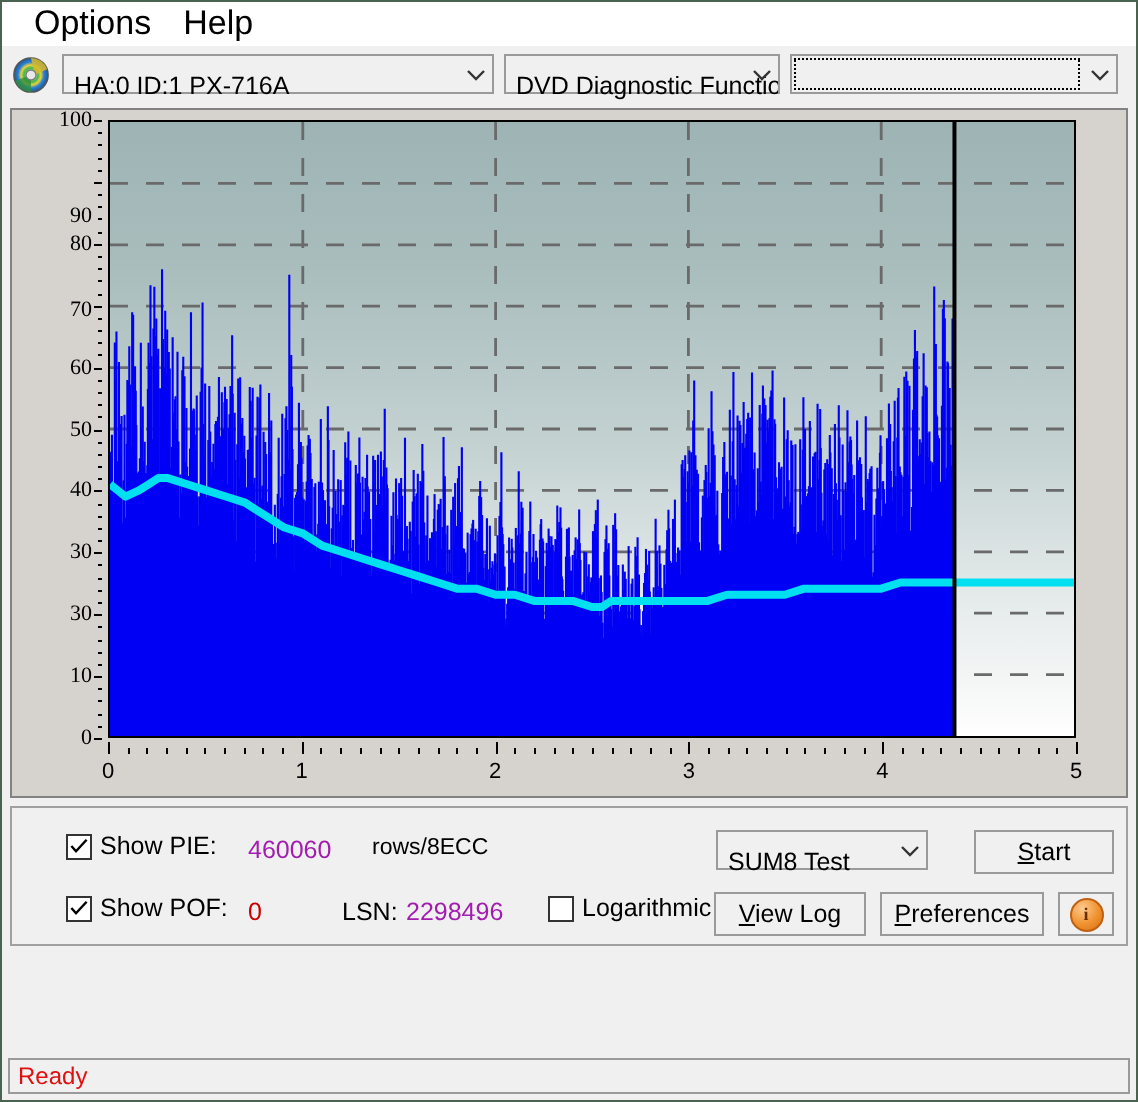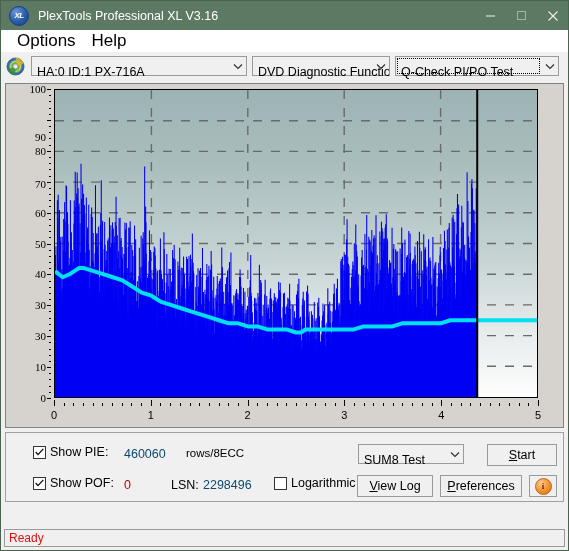--- a/index.html
+++ b/index.html
@@ -105,21 +105,21 @@
   .chk{
     display:inline-flex;align-items:center;position:absolute;
     font-size:12.5px;color:#000;white-space:nowrap;
   }
   .box{
     width:13px;height:13px;border:1px solid #333;background:#fff;
     box-sizing:border-box;display:flex;align-items:center;justify-content:center;
     margin-right:4px;flex:0 0 auto;
   }
   .box svg{display:block;}
-  .val-blue{color:#0c4a6e;font-size:12.5px;position:absolute;white-space:nowrap;text-align:center;}
+  .val-blue{color:#a21caf;font-size:12.5px;position:absolute;white-space:nowrap;text-align:center;}
   .val-red{color:#cc0000;font-size:12.5px;position:absolute;white-space:nowrap;}
   .lbl-blk{color:#000;font-size:12.5px;position:absolute;white-space:nowrap;}
   .btn{
     position:absolute;box-sizing:border-box;
     border:1px solid #9a9a9a;background:#f0f0f0;
     display:flex;align-items:center;justify-content:center;
     font-size:12.5px;color:#000;height:22px;
   }
   .btn u{text-decoration:underline;}
   .info-btn{
@@ -139,44 +139,20 @@
     border:1px solid #9a9a9a;background:#f0f0f0;box-sizing:border-box;
     display:flex;align-items:center;padding-left:4px;
   }
   .status-text{color:#e01010;font-size:12px;}
 </style>
 </head>
 <body>
 
 <div class="window">
 
-  <div class="titlebar">
-    <div class="app-icon">
-      <span>XL</span>
-    </div>
-    <div class="title-text">PlexTools Professional XL V3.16</div>
-    <div class="win-btns">
-      <div class="win-btn">
-        <svg width="11" height="11" viewBox="0 0 11 11">
-            <line x1="1" y1="6" x2="10" y2="6" stroke="#eef2ee" stroke-width="1"></line>
-          </svg>
-      </div>
-      <div class="win-btn">
-        <svg width="11" height="11" viewBox="0 0 11 11">
-            <rect x="1.5" y="1.5" width="8" height="8" fill="none" stroke="#9fb39f" stroke-width="1"></rect>
-          </svg>
-      </div>
-      <div class="win-btn close">
-        <svg width="12" height="12" viewBox="0 0 12 12">
-            <line x1="1.5" y1="1.5" x2="10.5" y2="10.5" stroke="#eef2ee" stroke-width="1.1"></line>
-            <line x1="10.5" y1="1.5" x2="1.5" y2="10.5" stroke="#eef2ee" stroke-width="1.1"></line>
-          </svg>
-      </div>
-    </div>
-  </div>
 
   <div class="menubar">
     <div class="menu-item">Options</div>
     <div class="menu-item">Help</div>
   </div>
 
   <div class="toolbar">
     <svg class="disc-icon" viewBox="0 0 20 20">
       <defs>
         <radialGradient id="dg" cx="50%" cy="50%" r="50%">
@@ -206,21 +182,20 @@
     <div class="combo" id="function-combo">
       <span class="txt">DVD Diagnostic Functions</span>
       <span class="arrow">
         <svg width="10" height="7" viewBox="0 0 10 7">
             <polyline points="1,1.5 5,5.5 9,1.5" fill="none" stroke="#333" stroke-width="1.2"></polyline>
           </svg>
       </span>
     </div>
 
     <div class="combo focused" id="test-combo">
-      <span class="txt">Q-Check PI/PO Test</span>
       <span class="inner-focus"></span>
       <span class="arrow">
         <svg width="10" height="7" viewBox="0 0 10 7">
             <polyline points="1,1.5 5,5.5 9,1.5" fill="none" stroke="#333" stroke-width="1.2"></polyline>
           </svg>
       </span>
     </div>
   </div>
 
   <div class="chart-panel">

